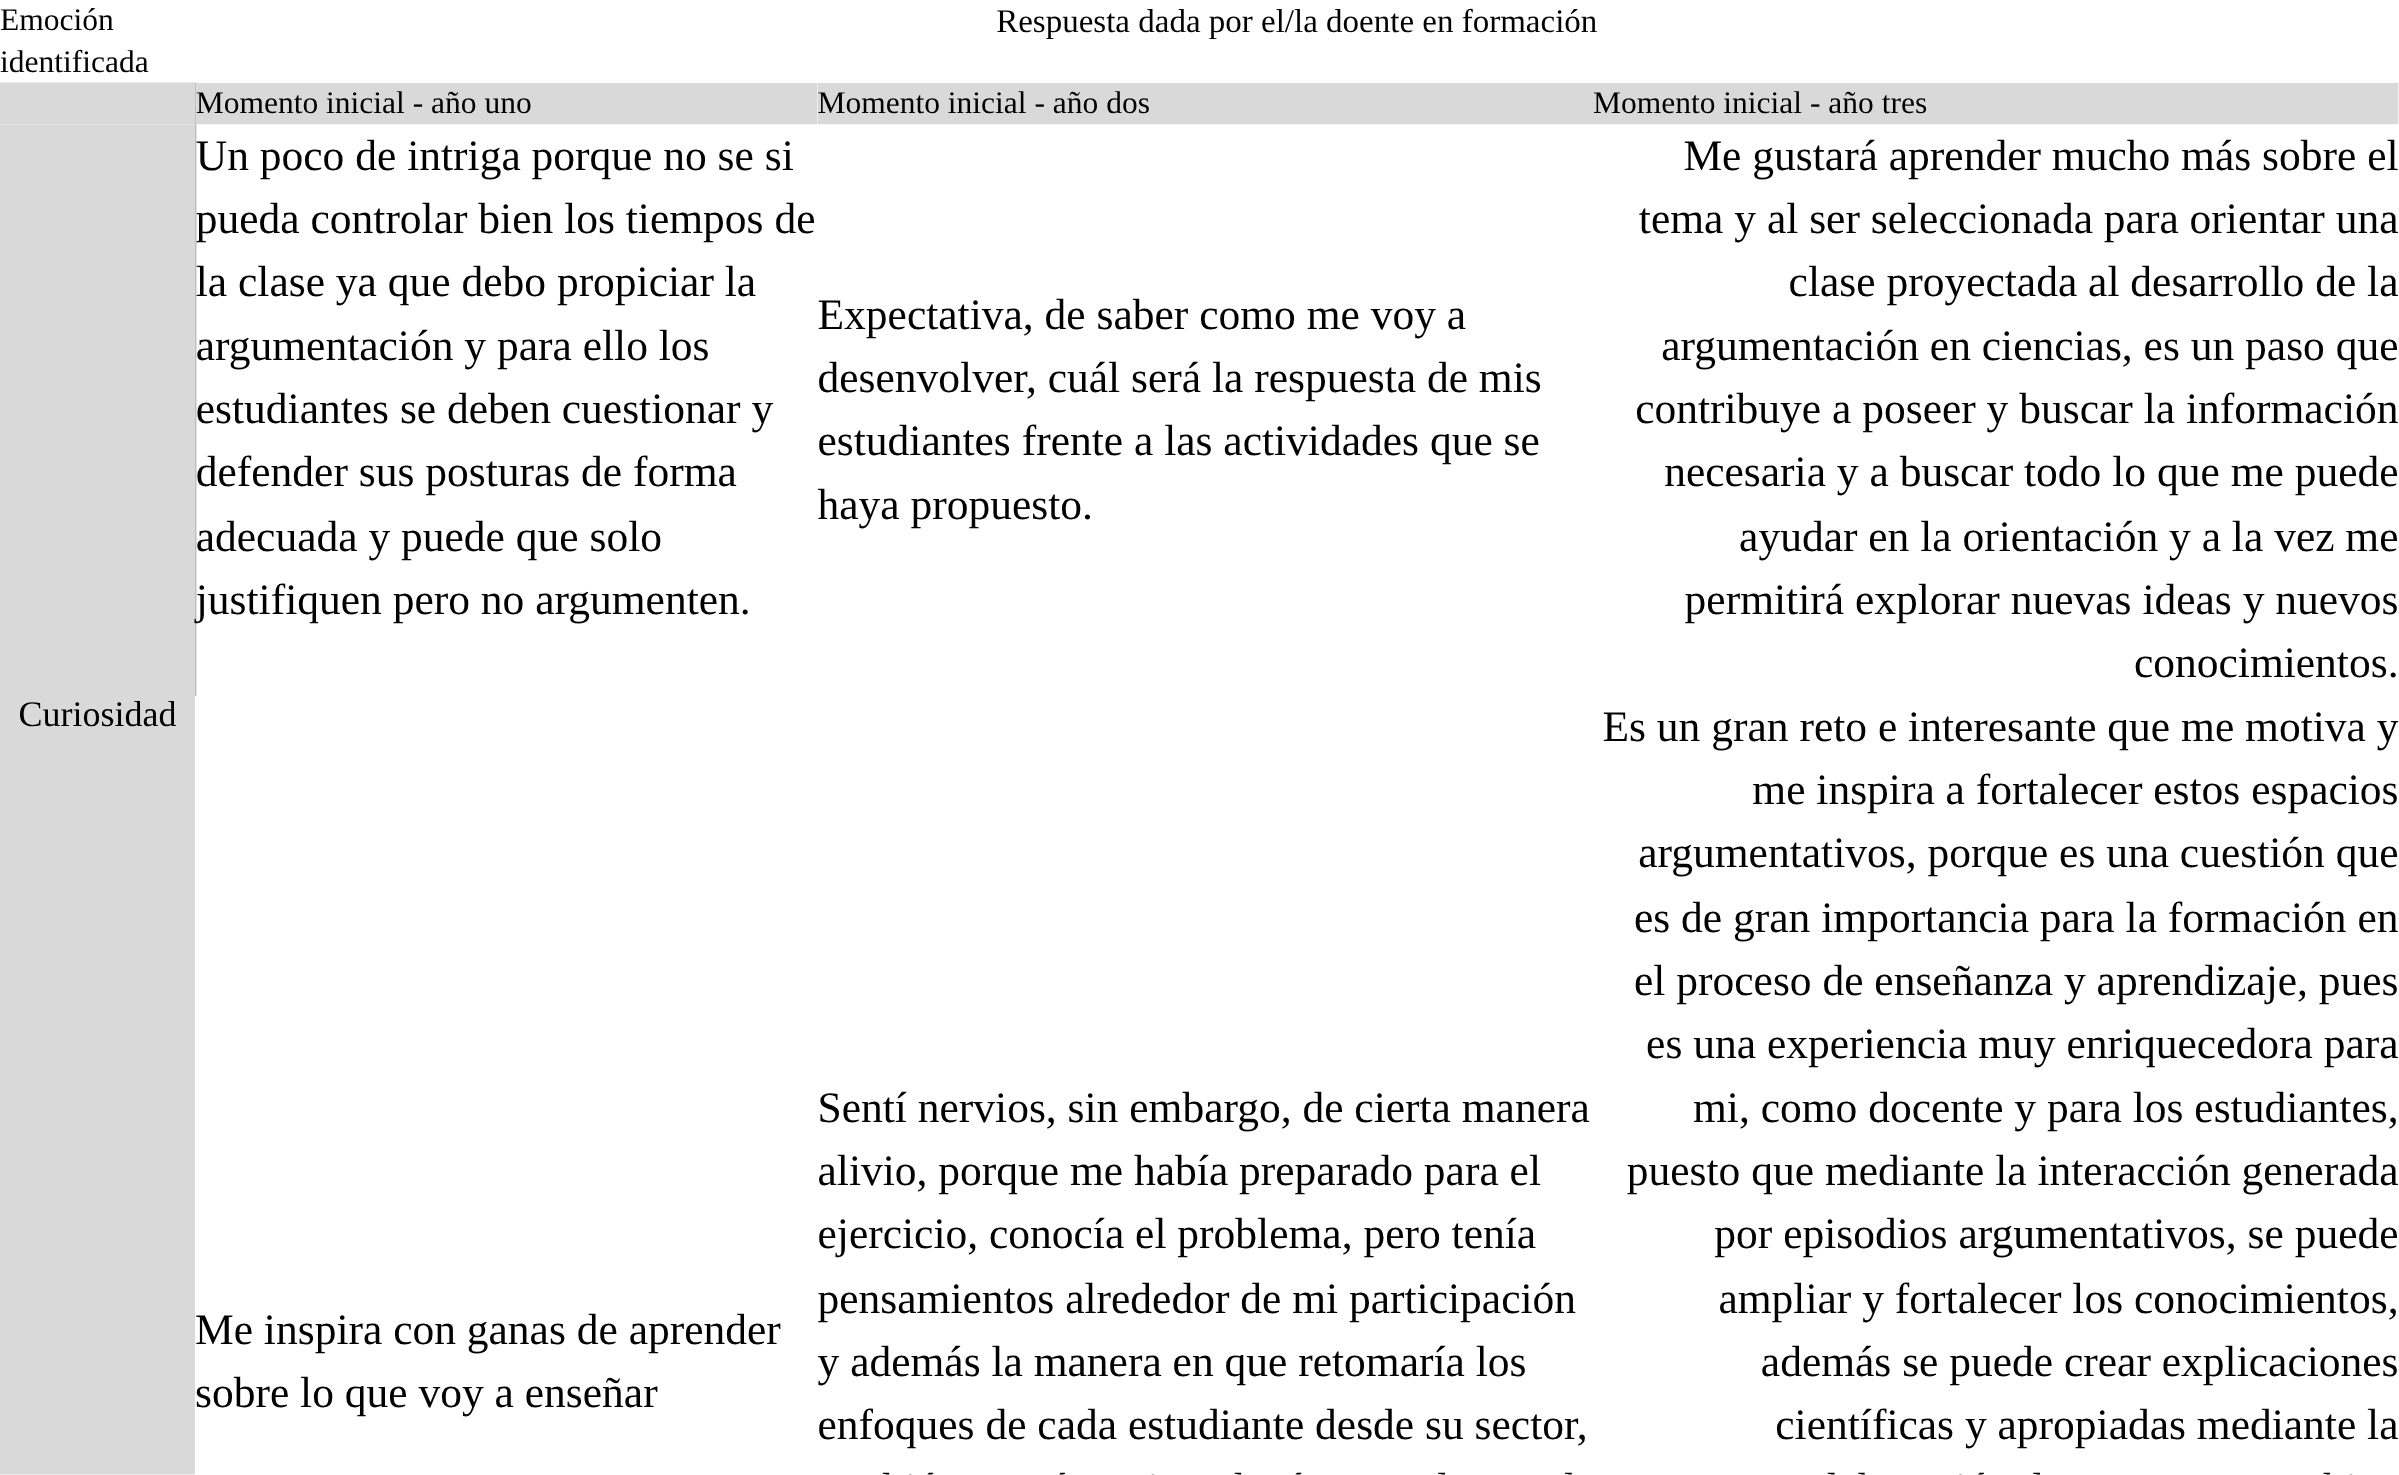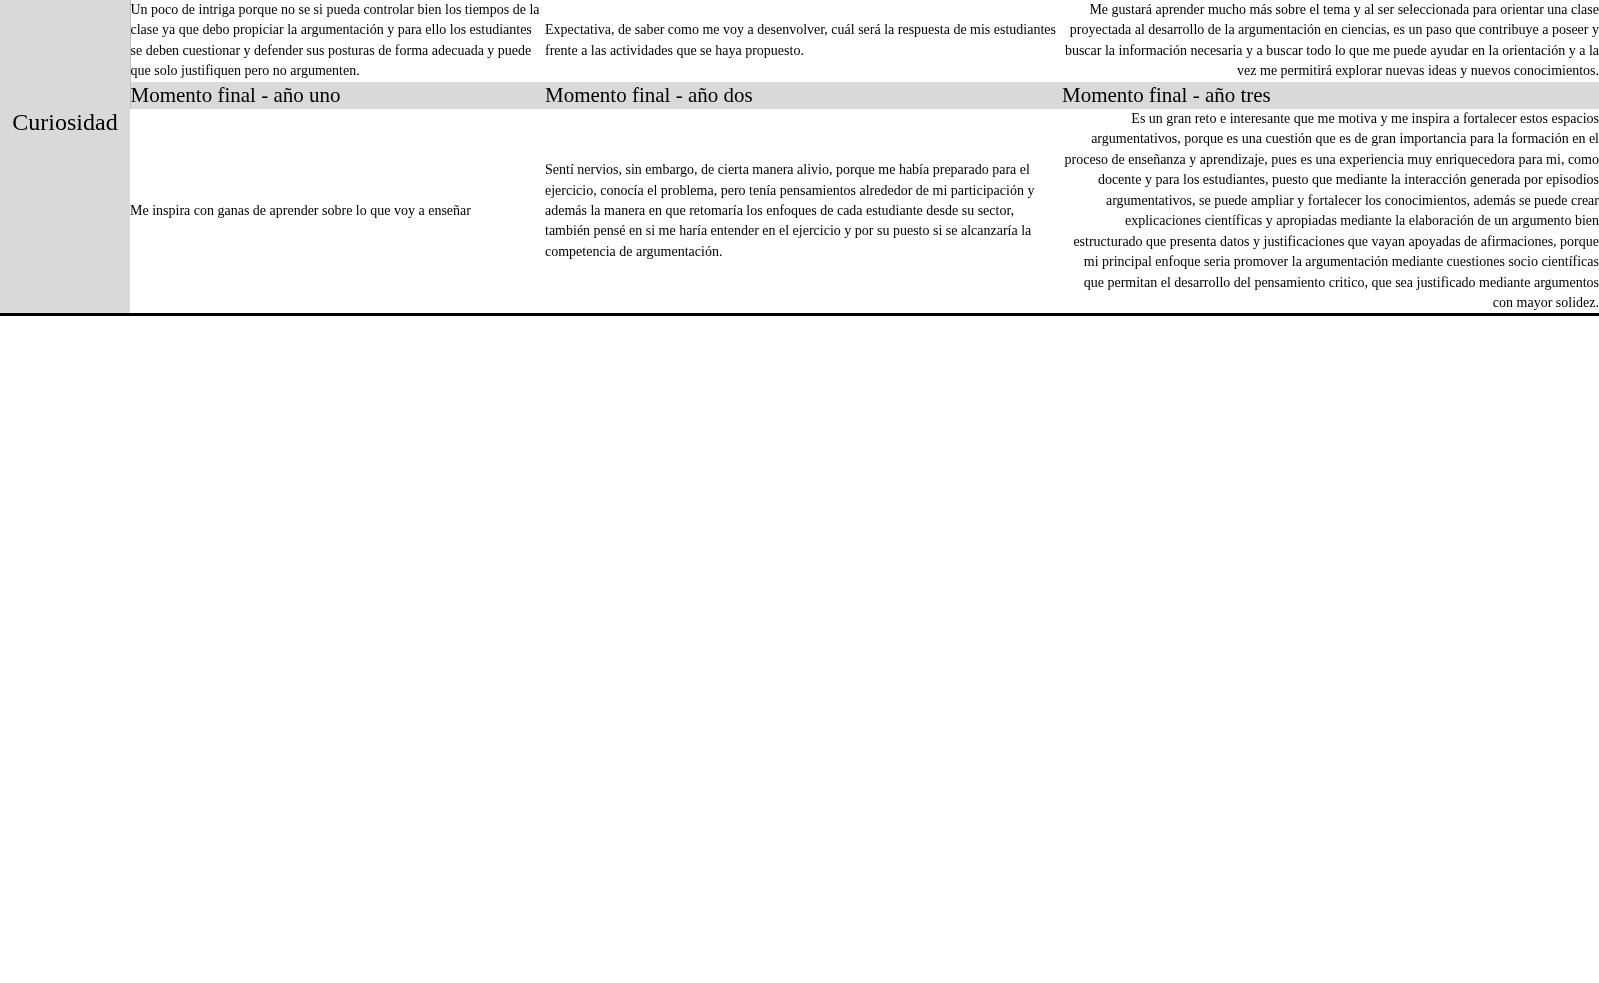--- a/index.html
+++ b/index.html
@@ -79,21 +79,21 @@
     width: 130px;
     text-align: center;
     font-size: 24px;
     vertical-align: middle;
     border-right: 1px solid #bfbfbf;
     padding: 0 4px;
   }
 
   
   .body-cell {
-    font-size: 14px;
+    font-size: 29px;
     line-height: 1.46;
     padding: 12px 14px 12px 10px;
     background: #ffffff;
   }
   .body-cell.mid {
     vertical-align: middle;
   }
   .body-cell p {
     margin: 0;
   }
@@ -110,41 +110,45 @@
 
   <table class="emotion-table">
     <colgroup>
       <col style="width:130px">
       <col style="width:415px">
       <col style="width:517px">
       <col style="width:537px">
     </colgroup>
     <tbody>
 
+      <tr>
+        <td class="stub-cell white">Emoción identificada</td>
+        <td class="main-header white" colspan="3">Respuesta dada por el/la doente en formación</td>
+      </tr>
 
+      <tr>
+        <td class="shade" style="border-right:1px solid #bfbfbf;"></td>
+        <td class="moment-header shade rule-right">Momento inicial - año uno</td>
+        <td class="moment-header shade rule-right">Momento inicial - año dos</td>
+        <td class="moment-header shade">Momento inicial - año tres</td>
+      </tr>
 
       <tr>
         <td class="shade" style="border-right:1px solid #bfbfbf;"></td>
         <td class="body-cell col-a rule-right">
           <p>Un poco de intriga porque no se si pueda controlar bien los tiempos de la clase ya que debo propiciar la argumentación y para ello los estudiantes se deben cuestionar y defender sus posturas de forma adecuada y puede que solo justifiquen pero no argumenten.</p>
         </td>
         <td class="body-cell col-b mid rule-right">
           <p>Expectativa, de saber como me voy a desenvolver, cuál será la respuesta de mis estudiantes frente a las actividades que se haya propuesto.</p>
         </td>
         <td class="body-cell col-c">
           <p>Me gustará aprender mucho más sobre el tema y al ser seleccionada para orientar una clase proyectada al desarrollo de la argumentación en ciencias, es un paso que contribuye a poseer y buscar la información necesaria y a buscar todo lo que me puede ayudar en la orientación y a la vez me permitirá explorar nuevas ideas y nuevos conocimientos.</p>
         </td>
       </tr>
 
-      <tr>
-        <td class="shade" style="border-right:1px solid #bfbfbf;"></td>
-        <td class="moment-header shade rule-right">Momento final - año uno</td>
-        <td class="moment-header shade rule-right">Momento final - año dos</td>
-        <td class="moment-header shade">Momento final - año tres</td>
-      </tr>
 
       <tr>
         <td class="emotion-label shade">Curiosidad</td>
         <td class="body-cell col-a mid rule-right">
           <p>Me inspira con ganas de aprender sobre lo que voy a enseñar</p>
         </td>
         <td class="body-cell col-b mid rule-right">
           <p>Sentí nervios, sin embargo, de cierta manera alivio, porque me había preparado para el ejercicio, conocía el problema, pero tenía pensamientos alrededor de mi participación y además la manera en que retomaría los enfoques de cada estudiante desde su sector, también pensé en si me haría entender en el ejercicio y por su puesto si se alcanzaría la competencia de argumentación.</p>
         </td>
         <td class="body-cell col-c">

